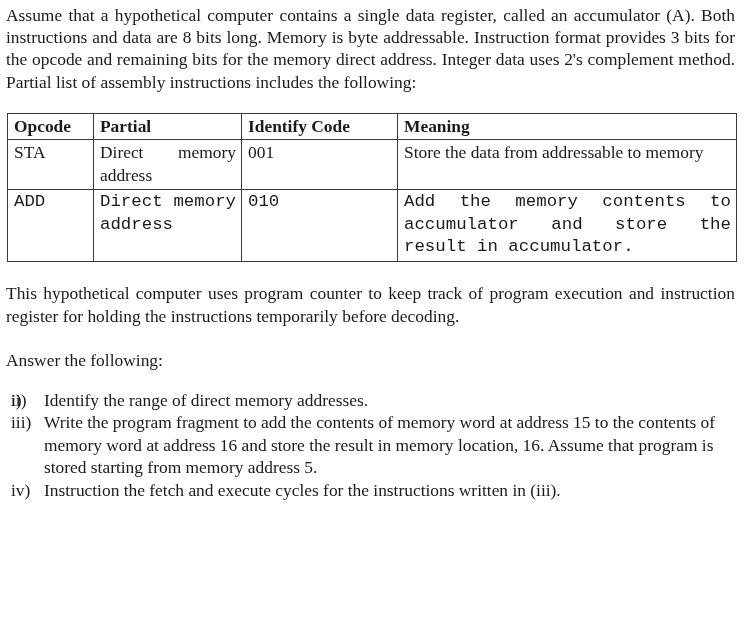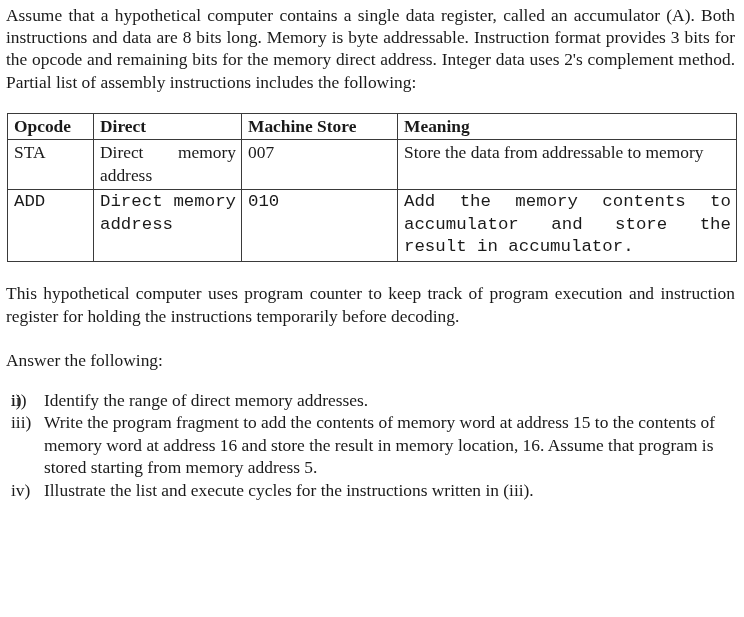--- a/index.html
+++ b/index.html
@@ -112,30 +112,30 @@
   <table class="instr">
     <colgroup>
       <col class="c-opcode">
       <col class="c-operand">
       <col class="c-machine">
       <col class="c-meaning">
     </colgroup>
     <thead>
       <tr>
         <th>Opcode</th>
-        <th>Direct</th>
-        <th>Machine Store</th>
+        <th>Partial</th>
+        <th>Identify Code</th>
         <th>Meaning</th>
       </tr>
     </thead>
     <tbody>
       <tr class="row-sta">
         <td class="opcode-cell">STA</td>
         <td class="jcell">Direct memory address</td>
-        <td class="opcode-cell">007</td>
+        <td class="opcode-cell">001</td>
         <td class="jcell">Store the data from addressable to memory</td>
       </tr>
       <tr class="row-add">
         <td class="opcode-cell">ADD</td>
         <td class="jcell">Direct memory address</td>
         <td class="opcode-cell">010</td>
         <td class="jcell">Add the memory contents to accumulator and store the result in accumulator.</td>
       </tr>
     </tbody>
   </table>
@@ -154,17 +154,17 @@
     <li>
       <span class="marker">i)</span>
     </li>
     <li>
       <span class="marker">ii)</span><span>Identify the range of direct memory addresses.</span>
     </li>
     <li>
       <span class="marker">iii)</span><span>Write the program fragment to add the contents of memory word at address 15 to the contents of memory word at address 16 and store the result in memory location, 16. Assume that program is stored starting from memory address 5.</span>
     </li>
     <li>
-      <span class="marker">iv)</span><span>Illustrate the list and execute cycles for the instructions written in (iii).</span>
+      <span class="marker">iv)</span><span>Instruction the fetch and execute cycles for the instructions written in (iii).</span>
     </li>
   </ol>
 
 </div>
 
 </body></html>

